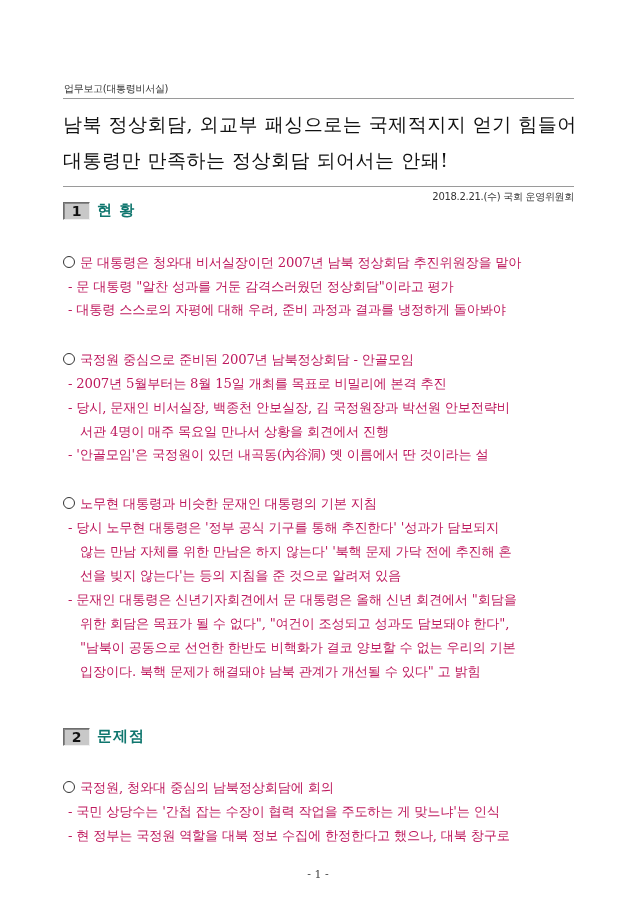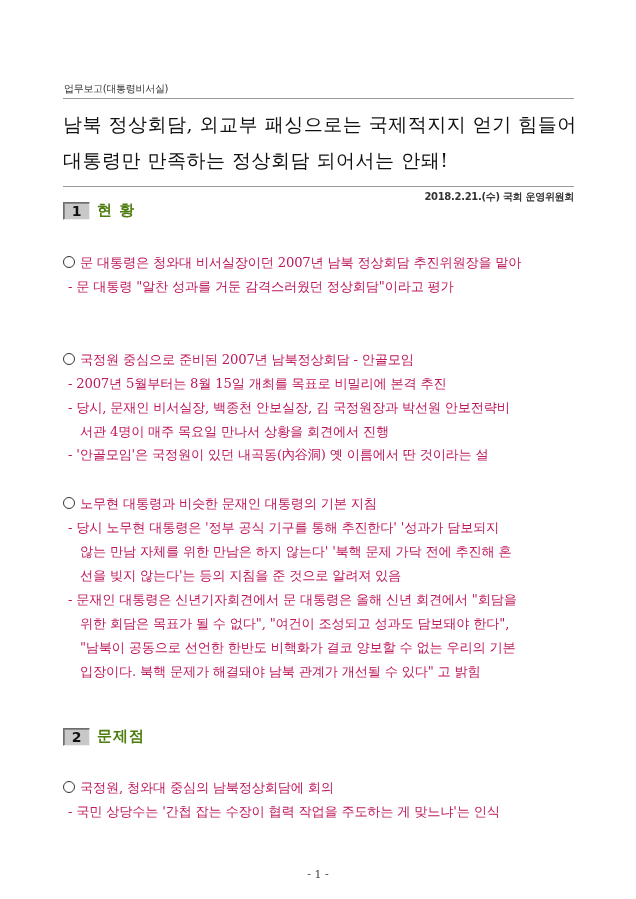--- a/index.html
+++ b/index.html
@@ -9,25 +9,25 @@
 
     .header-label { position: absolute; left: 64px; top: 82px; font-family: "DejaVu Sans", "Liberation Sans", sans-serif; font-size: 10px; color: #333; letter-spacing: -0.3px; }
     .rule { position: absolute; left: 63px; width: 511px; height: 1px; background: #9a9a9a; }
     .rule.top { top: 98px; }
     .rule.bottom { top: 186px; }
 
     .title { position: absolute; left: 63px; width: 511px; font-size: 19px; font-weight: normal; color: #111; letter-spacing: 0.5px; white-space: nowrap; }
     .title.l1 { top: 112px; }
     .title.l2 { top: 148px; }
 
-    .meta-date { position: absolute; right: 62px; top: 190px; font-family: "DejaVu Sans", "Liberation Sans", sans-serif; font-size: 10px; color: #333; letter-spacing: -0.3px; font-weight: bold; }
+    .meta-date { position: absolute; right: 62px; top: 190px; font-family: "DejaVu Sans", "Liberation Sans", sans-serif; font-size: 10px; color: #333; letter-spacing: -0.3px; }
 
     .section-head { position: absolute; left: 63px; display: flex; align-items: center; }
     .badge { width: 27px; height: 18px; background: #c8c8c8; border: 1px solid #6e6e6e; border-right-color: #f0f0f0; border-bottom-color: #f0f0f0; box-shadow: inset 1px 1px 0 #888; font-family: "DejaVu Sans", "Liberation Sans", sans-serif; font-weight: bold; font-size: 14px; text-align: center; line-height: 16px; color: #111; }
-    .section-title { margin-left: 7px; font-family: "DejaVu Sans", "Liberation Sans", sans-serif; font-weight: bold; font-size: 15px; color: #4d7c0f; letter-spacing: 1px; }
+    .section-title { margin-left: 7px; font-family: "DejaVu Sans", "Liberation Sans", sans-serif; font-weight: bold; font-size: 15px; color: #0f766e; letter-spacing: 1px; }
     .s1 { top: 201px; }
     .s2 { top: 727px; }
 
     .line { position: absolute; left: 63px; width: 520px; font-size: 13.2px; line-height: 16px; white-space: nowrap; color: #be185d; letter-spacing: -0.2px; }
     .line.sub { left: 68px; }
     .line.cont { left: 80px; }
     .circle { display: inline-block; width: 12px; height: 12px; border: 1px solid #333; border-radius: 50%; vertical-align: -1px; margin-right: 5px; }
 
     .page-num { position: absolute; left: 0; width: 636px; top: 868px; text-align: center; font-size: 11px; color: #444; }
   </style>
@@ -42,20 +42,21 @@
   <div class="rule bottom"></div>
   <div class="meta-date">2018.2.21.(수) 국회 운영위원회</div>
 
   <div class="section-head s1">
     <div class="badge">1</div>
     <div class="section-title">현 황</div>
   </div>
 
   <div class="line" style="top:255px"><span class="circle"></span><span>문 대통령은 청와대 비서실장이던 2007년 남북 정상회담 추진위원장을 맡아</span></div>
   <div class="line sub" style="top:279px">- 문 대통령 "알찬 성과를 거둔 감격스러웠던 정상회담"이라고 평가</div>
+  <div class="line sub" style="top:302px">- 대통령 스스로의 자평에 대해 우려, 준비 과정과 결과를 냉정하게 돌아봐야</div>
 
   <div class="line" style="top:352px"><span class="circle"></span><span>국정원 중심으로 준비된 2007년 남북정상회담 - 안골모임</span></div>
   <div class="line sub" style="top:376px">- 2007년 5월부터는 8월 15일 개최를 목표로 비밀리에 본격 추진</div>
   <div class="line sub" style="top:400px">- 당시, 문재인 비서실장, 백종천 안보실장, 김 국정원장과 박선원 안보전략비</div>
   <div class="line cont" style="top:424px">서관 4명이 매주 목요일 만나서 상황을 회견에서 진행</div>
   <div class="line sub" style="top:447px">- '안골모임'은 국정원이 있던 내곡동(內谷洞) 옛 이름에서 딴 것이라는 설</div>
 
   <div class="line sub" style="top:520px">- 당시 노무현 대통령은 '정부 공식 기구를 통해 추진한다' '성과가 담보되지</div>
   <div class="line" style="top:496px"><span class="circle"></span><span>노무현 대통령과 비슷한 문재인 대통령의 기본 지침</span></div>
   <div class="line cont" style="top:544px">않는 만남 자체를 위한 만남은 하지 않는다' '북핵 문제 가닥 전에 추진해 혼</div>
@@ -65,15 +66,16 @@
   <div class="line cont" style="top:640px">"남북이 공동으로 선언한 한반도 비핵화가 결코 양보할 수 없는 우리의 기본</div>
   <div class="line cont" style="top:664px">입장이다. 북핵 문제가 해결돼야 남북 관계가 개선될 수 있다" 고 밝힘</div>
 
   <div class="section-head s2">
     <div class="badge">2</div>
     <div class="section-title">문제점</div>
   </div>
 
   <div class="line" style="top:780px"><span class="circle"></span><span>국정원, 청와대 중심의 남북정상회담에 회의</span></div>
   <div class="line sub" style="top:804px">- 국민 상당수는 '간첩 잡는 수장이 협력 작업을 주도하는 게 맞느냐'는 인식</div>
+  <div class="line sub" style="top:828px">- 현 정부는 국정원 역할을 대북 정보 수집에 한정한다고 했으나, 대북 창구로</div>
 
   <div class="page-num">- 1 -</div>
 </div>
 
 </body></html>

